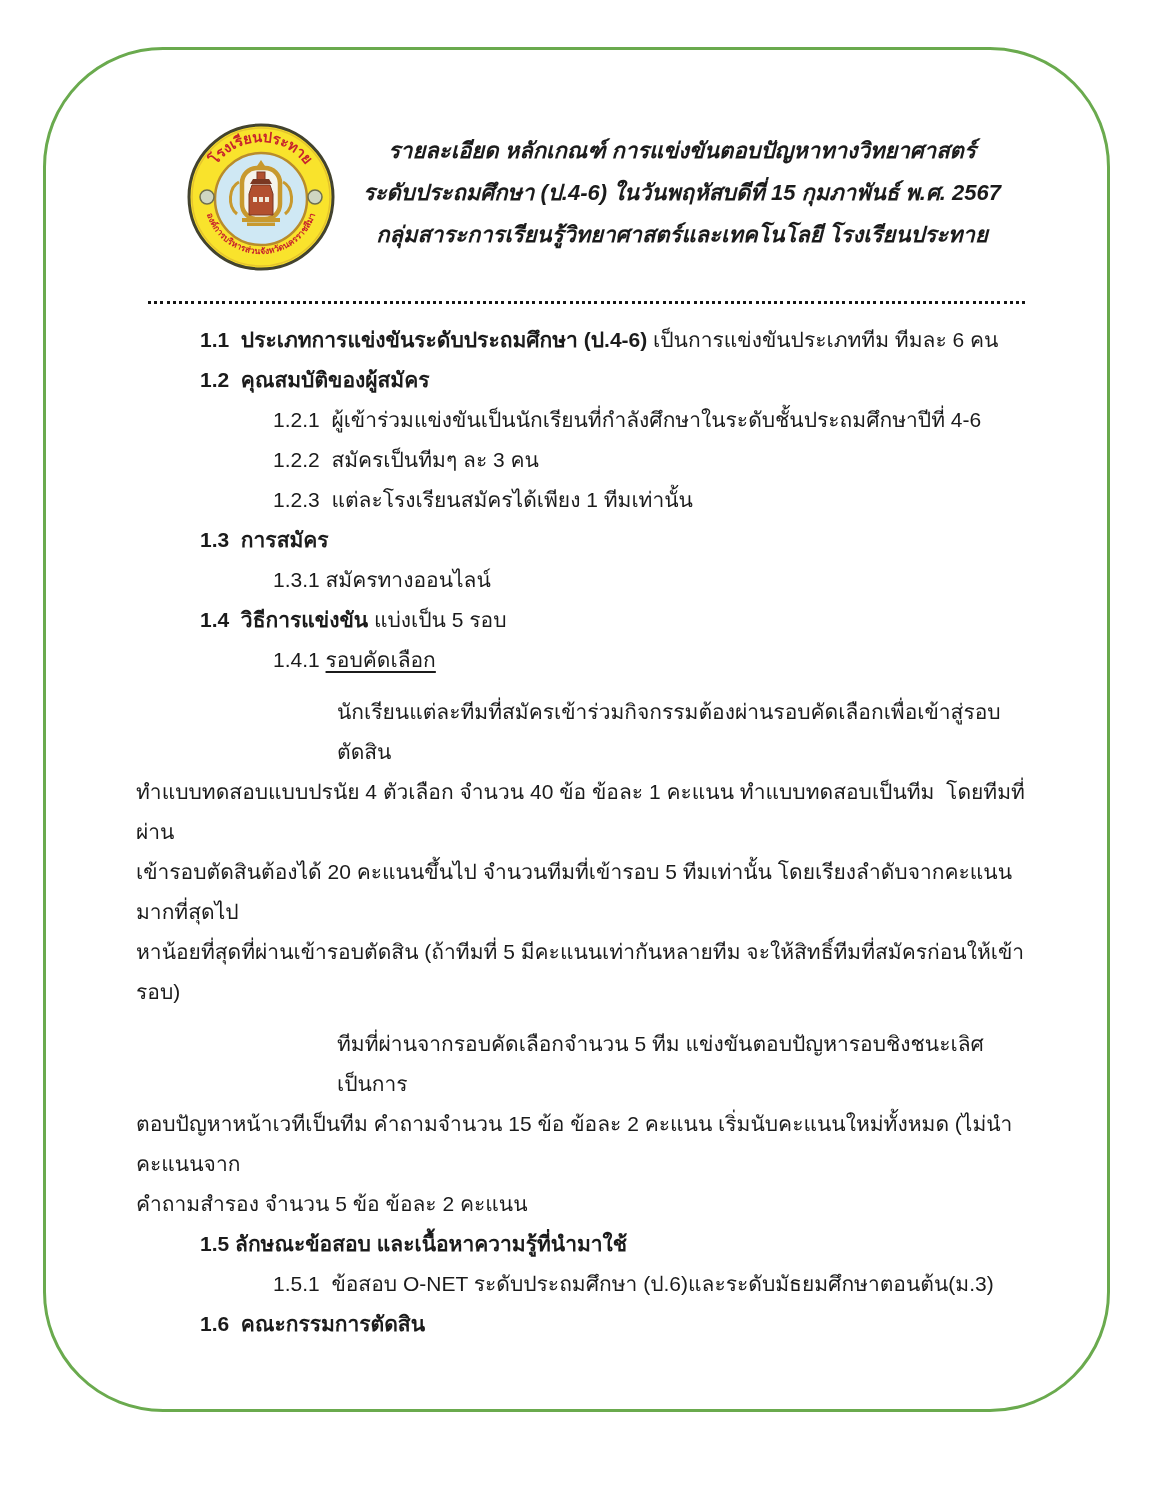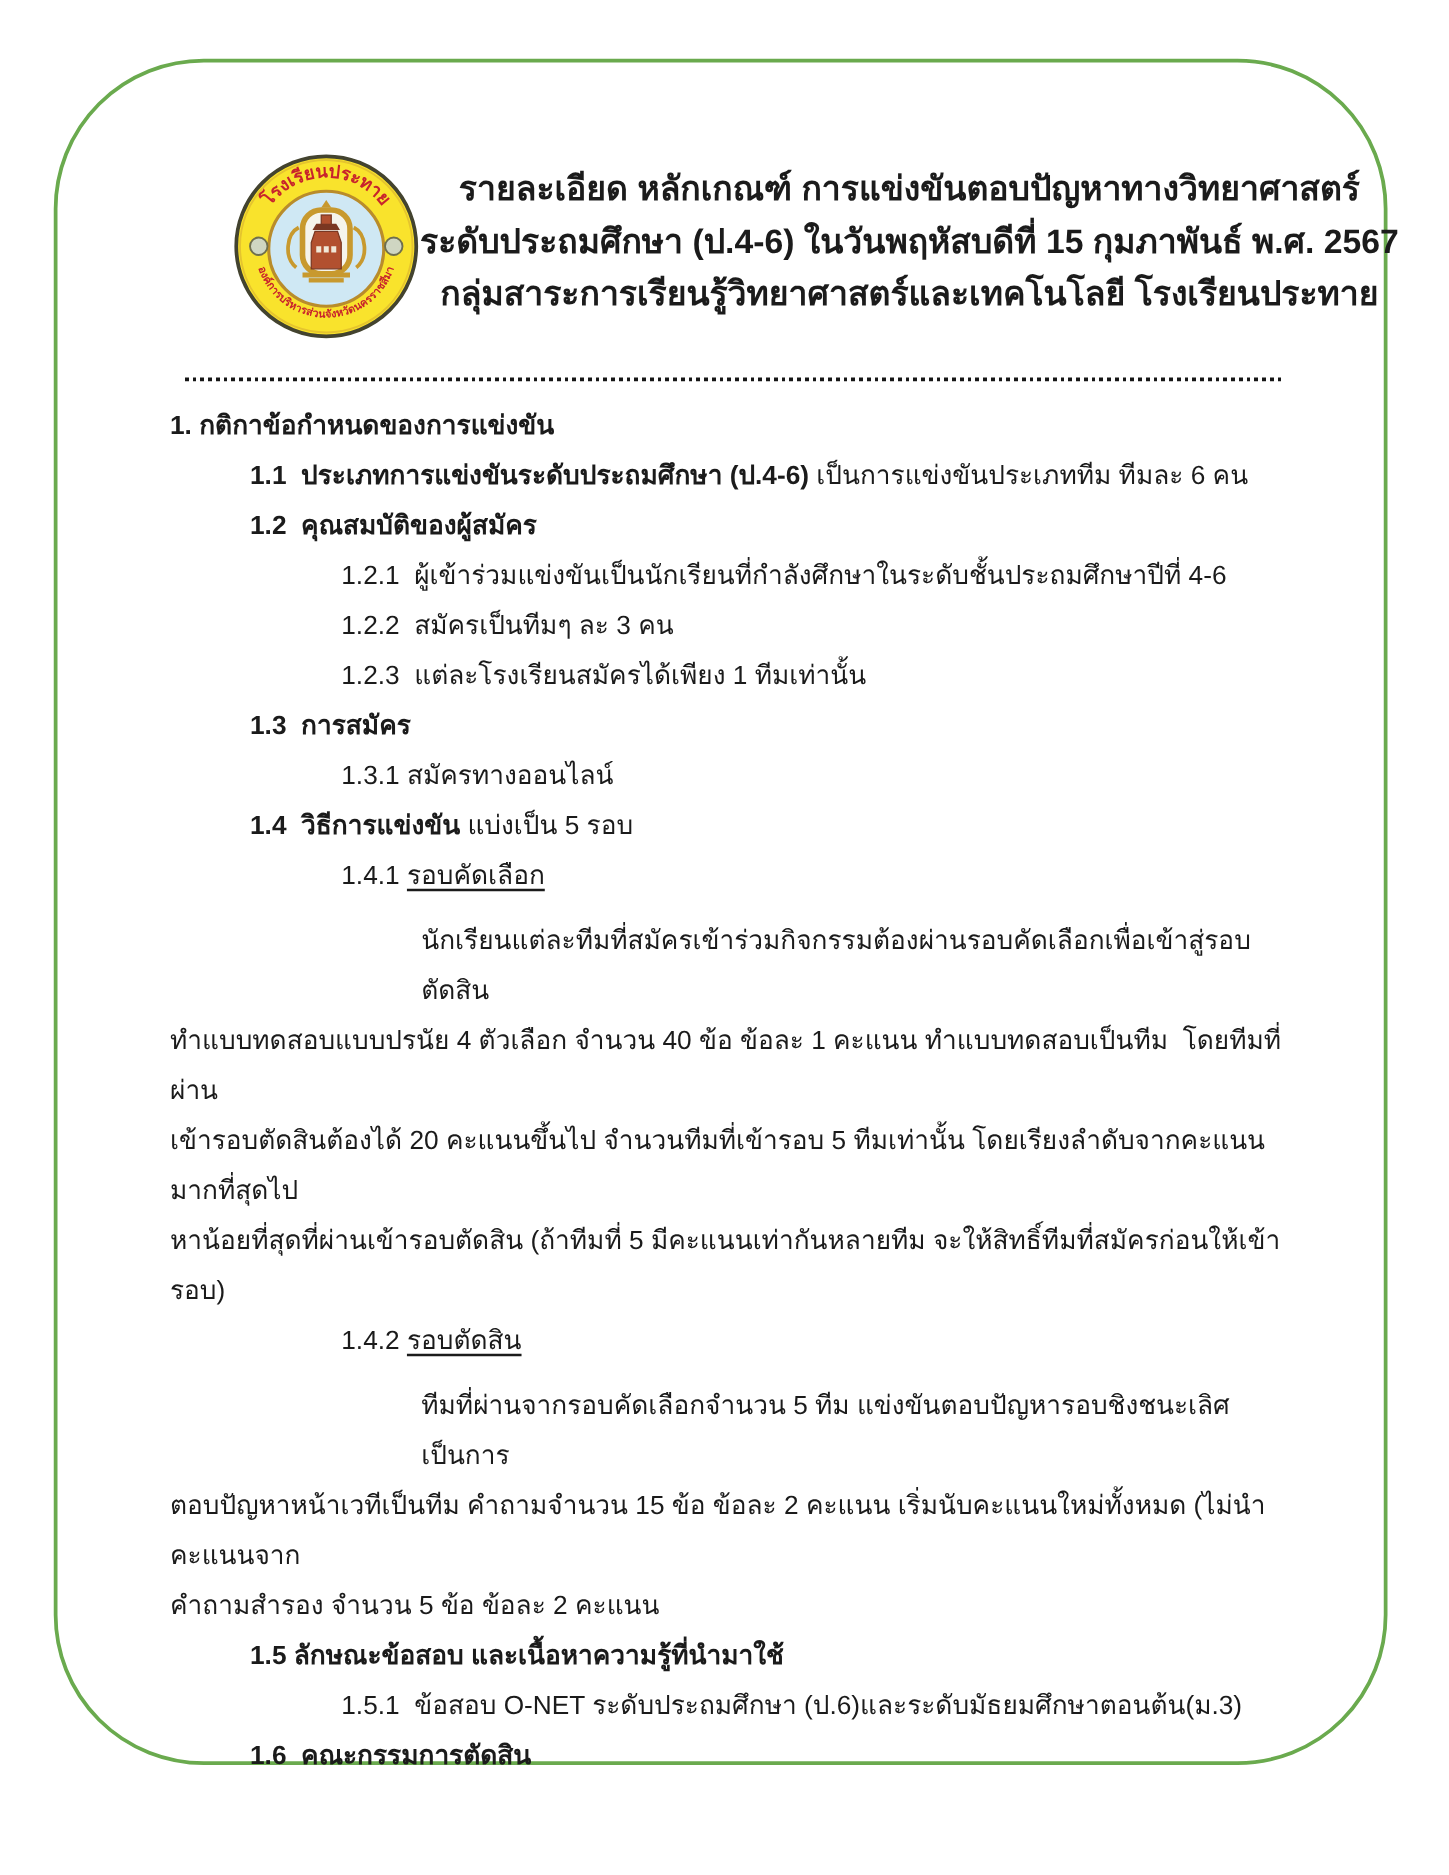--- a/index.html
+++ b/index.html
@@ -31,24 +31,25 @@
   }
   .logo-wrap{
     flex:0 0 170px;
     padding-left:50px;
     box-sizing:border-box;
   }
   .header-text{
     flex:1;
     text-align:center;
     font-weight:bold;
-    font-size:27px;
+    font-size:22px;
     line-height:42px;
     padding-top:8px;
     white-space:nowrap;
+    font-style:italic;
   }
   .divider{
     margin-top:24px;
     margin-left:12px;
     height:4px;
     background-image:repeating-linear-gradient(90deg,#161616 0 3px,transparent 3px 6.2px);
     background-size:auto 3px;
     background-repeat:repeat-x;
     background-position:0 50%;
   }
@@ -113,35 +114,33 @@
       <div class="header-text">
         <div>รายละเอียด หลักเกณฑ์ การแข่งขันตอบปัญหาทางวิทยาศาสตร์</div>
         <div>ระดับประถมศึกษา (ป.4-6)  ในวันพฤหัสบดีที่ 15 กุมภาพันธ์ พ.ศ. 2567</div>
         <div>กลุ่มสาระการเรียนรู้วิทยาศาสตร์และเทคโนโลยี โรงเรียนประทาย</div>
       </div>
     </div>
 
     <div class="divider"></div>
 
     <div class="rules" id="rules">
-        <div class="rule-line ind0"><span class="seg-b ">1. กติกาข้อกำหนดของการแข่งขัน</span></div>
         <div class="rule-line ind1"><span class="seg-b ">1.1  ประเภทการแข่งขันระดับประถมศึกษา (ป.4-6) </span><span class="">เป็นการแข่งขันประเภททีม ทีมละ 6 คน</span></div>
         <div class="rule-line ind1"><span class="seg-b ">1.2  คุณสมบัติของผู้สมัคร</span></div>
         <div class="rule-line ind2"><span class="">1.2.1  ผู้เข้าร่วมแข่งขันเป็นนักเรียนที่กำลังศึกษาในระดับชั้นประถมศึกษาปีที่ 4-6</span></div>
         <div class="rule-line ind2"><span class="">1.2.2  สมัครเป็นทีมๆ ละ 3 คน</span></div>
         <div class="rule-line ind2"><span class="">1.2.3  แต่ละโรงเรียนสมัครได้เพียง 1 ทีมเท่านั้น</span></div>
         <div class="rule-line ind1"><span class="seg-b ">1.3  การสมัคร</span></div>
         <div class="rule-line ind2"><span class="">1.3.1 สมัครทางออนไลน์</span></div>
         <div class="rule-line ind1"><span class="seg-b ">1.4  วิธีการแข่งขัน </span><span class="">แบ่งเป็น 5 รอบ</span></div>
         <div class="rule-line ind2"><span class="">1.4.1 </span><span class="seg-u">รอบคัดเลือก</span></div>
         <div class="rule-line ind3"><span class="">นักเรียนแต่ละทีมที่สมัครเข้าร่วมกิจกรรมต้องผ่านรอบคัดเลือกเพื่อเข้าสู่รอบตัดสิน</span></div>
         <div class="rule-line ind0"><span class="">ทำแบบทดสอบแบบปรนัย 4 ตัวเลือก จำนวน 40 ข้อ ข้อละ 1 คะแนน ทำแบบทดสอบเป็นทีม  โดยทีมที่ผ่าน</span></div>
         <div class="rule-line ind0"><span class="">เข้ารอบตัดสินต้องได้ 20 คะแนนขึ้นไป จำนวนทีมที่เข้ารอบ 5 ทีมเท่านั้น โดยเรียงลำดับจากคะแนนมากที่สุดไป</span></div>
         <div class="rule-line ind0"><span class="">หาน้อยที่สุดที่ผ่านเข้ารอบตัดสิน (ถ้าทีมที่ 5 มีคะแนนเท่ากันหลายทีม จะให้สิทธิ์ทีมที่สมัครก่อนให้เข้ารอบ)</span></div>
-        <div class="rule-line ind2"><span class="">1.4.2 </span><span class="seg-u">รอบตัดสิน</span></div>
         <div class="rule-line ind3"><span class="">ทีมที่ผ่านจากรอบคัดเลือกจำนวน 5 ทีม แข่งขันตอบปัญหารอบชิงชนะเลิศ เป็นการ</span></div>
         <div class="rule-line ind0"><span class="">ตอบปัญหาหน้าเวทีเป็นทีม คำถามจำนวน 15 ข้อ ข้อละ 2 คะแนน เริ่มนับคะแนนใหม่ทั้งหมด (ไม่นำคะแนนจาก</span></div>
         <div class="rule-line ind0"><span class="">คำถามสำรอง จำนวน 5 ข้อ ข้อละ 2 คะแนน</span></div>
         <div class="rule-line ind1"><span class="seg-b ">1.5 ลักษณะข้อสอบ และเนื้อหาความรู้ที่นำมาใช้</span></div>
         <div class="rule-line ind2"><span class="">1.5.1  ข้อสอบ O-NET ระดับประถมศึกษา (ป.6)และระดับมัธยมศึกษาตอนต้น(ม.3)</span></div>
         <div class="rule-line ind1"><span class="seg-b ">1.6  คณะกรรมการตัดสิน</span></div>
       </div>
 
   </div>
 </div>

